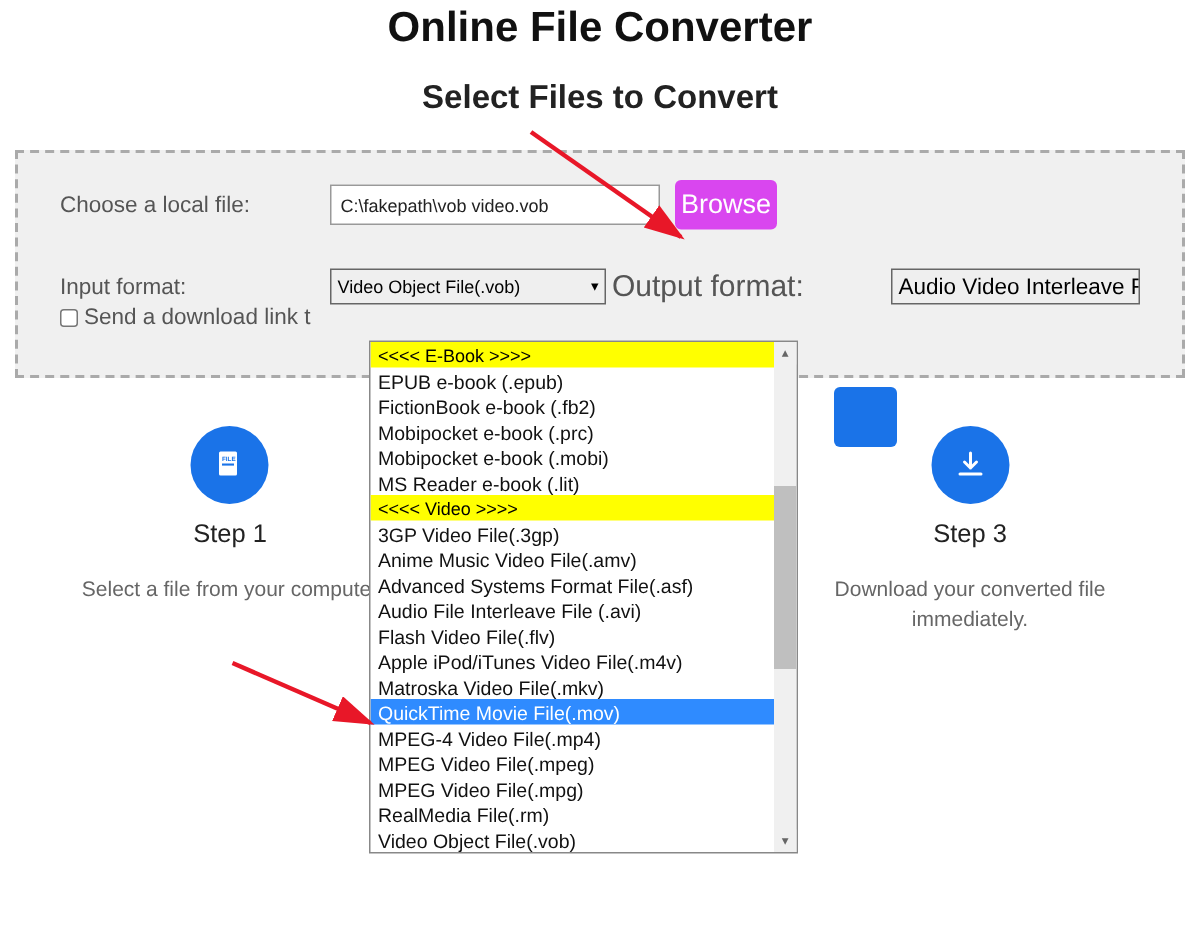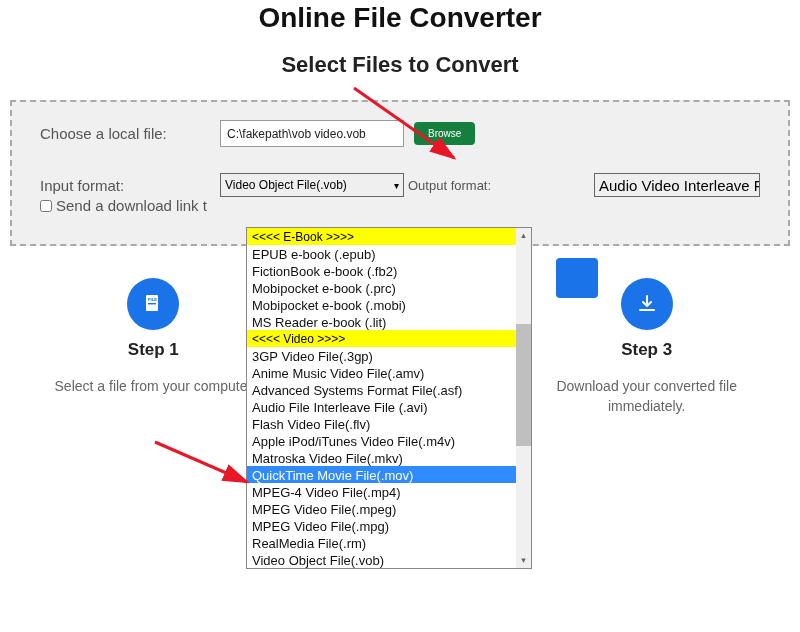--- a/index.html
+++ b/index.html
@@ -34,54 +34,54 @@
   }
   .row {
     display: flex;
     align-items: center;
     margin-bottom: 26px;
     font-size: 15px;
     color: #555;
   }
   .row .label { width: 180px; }
   .filepath {
-    width: 184px;
+    width: 220px;
     height: 27px;
     padding: 3px 6px;
     font-size: 12px;
     border: 1px solid #999;
     background: #fff;
     color: #222;
   }
   .browse-btn {
     margin-left: 10px;
-    background: #15803d;
+    background: #d946ef;
     color: #fff;
     border: none;
     border-radius: 4px;
-    padding: 6px 14px;
-    font-size: 10px;
+    padding: 6px 4px;
+    font-size: 18px;
     cursor: pointer;
   }
   .row2 { display: flex; align-items: center; }
   .row2 .label { width: 180px; font-size: 15px; color: #555; }
   .select-box {
     width: 184px;
     height: 24px;
     border: 1px solid #666;
     background: #efefef;
     font-size: 12px;
     padding: 2px 4px;
     display: flex;
     align-items: center;
     justify-content: space-between;
     cursor: pointer;
   }
   .select-box .chev { font-size: 10px; }
-  .out-label { margin-left: 4px; font-size: 13px; color: #555; }
+  .out-label { margin-left: 4px; font-size: 20px; color: #555; }
   .out-select {
     margin-left: auto;
     width: 166px;
     height: 24px;
     border: 1px solid #666;
     background: #efefef;
     font-size: 15px;
     padding: 2px 4px;
     display: flex;
     align-items: center;
@@ -181,21 +181,21 @@
     border-radius: 50%;
     background: #1a73e8;
     margin: 0 auto 10px auto;
     display: flex;
     align-items: center;
     justify-content: center;
     color: #fff;
   }
   .step h3 {
     font-size: 17px;
-    font-weight: 700;
+    font-weight: 400;
     color: #222;
     margin-bottom: 16px;
   }
   .step p {
     font-size: 14px;
     color: #666;
     line-height: 1.45;
     padding: 0 6px;
   }
 

